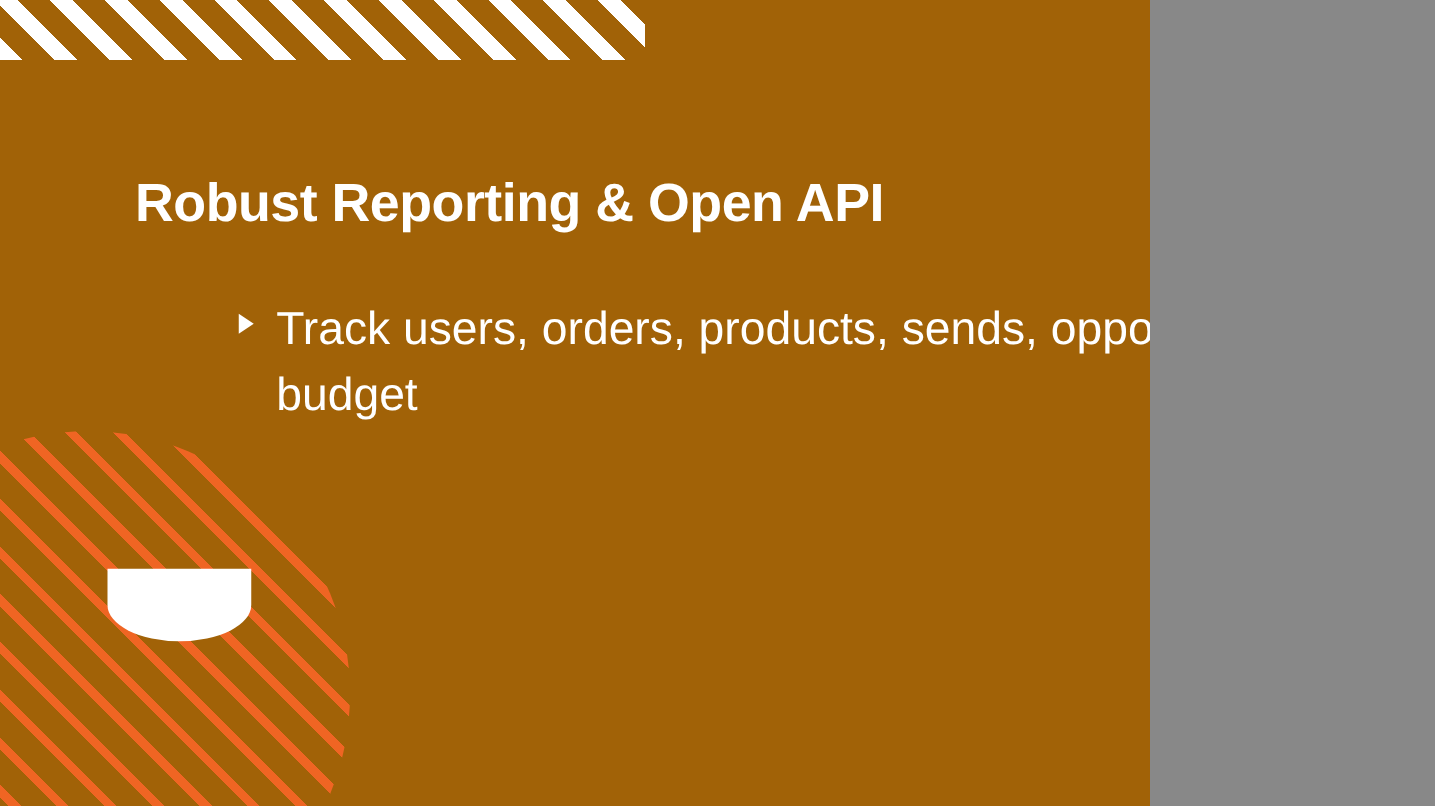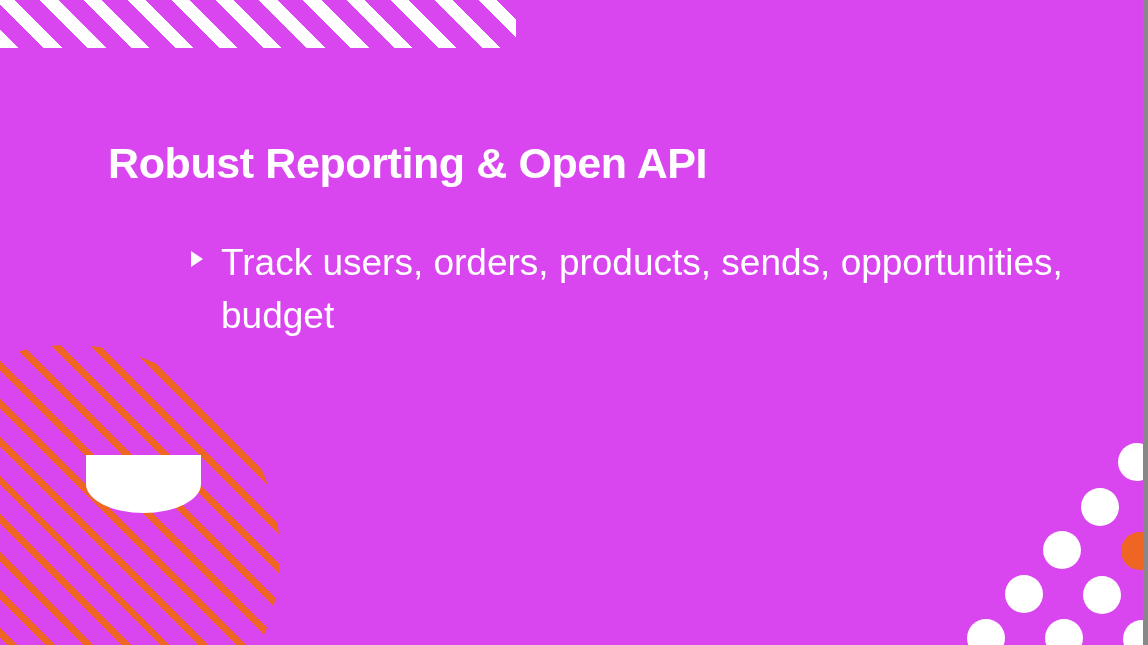--- a/index.html
+++ b/index.html
@@ -6,24 +6,24 @@
     margin: 0;
     padding: 0;
   }
   body {
     background: #888;
     font-family: "Liberation Sans", sans-serif;
   }
 
   #slide {
     position: relative;
-    width: 1143px;
+    width: 920px;
     height: 645px;
     overflow: hidden;
-    background: #d946ef;
+    background: #a16207;
   }
 
   
   #top-stripes {
     position: absolute;
     left: 0;
     top: 0;
     width: 516px;
     height: 48px;
     background-image: repeating-linear-gradient(

